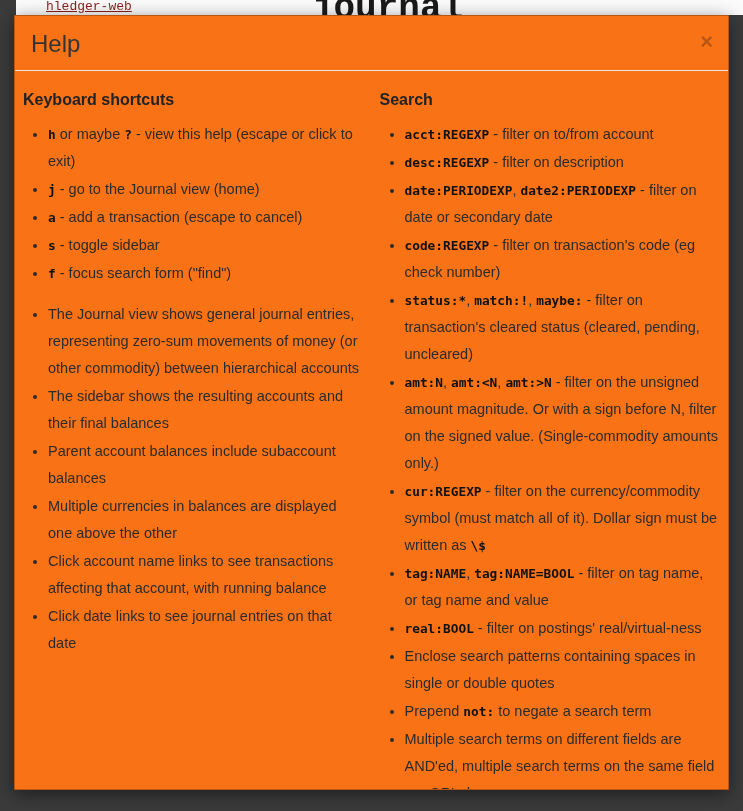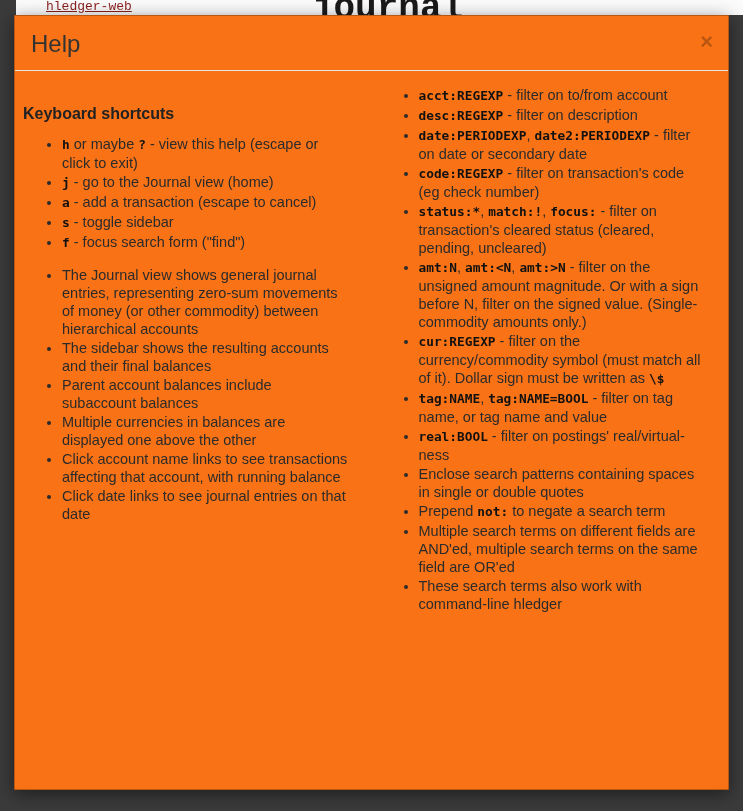--- a/index.html
+++ b/index.html
@@ -87,32 +87,32 @@
     overflow: hidden;
   }
   .col { flex: 1 1 0; min-width: 0; }
 
   .section-heading {
     font-size: 16px;
     font-weight: bold;
     color: #222;
     margin: 20px 0 12px;
   }
-  .col > .section-heading:first-child { margin-top: 20px; }
+  .col > .section-heading:first-child { margin-top: 6px; }
 
   ul.help-list {
     margin: 0 0 14px;
     padding-left: 25px;
     list-style: disc;
   }
   ul.help-list li {
     font-size: 14.5px;
-    line-height: 18px;
+    line-height: 27px;
     color: #2b2b2b;
-    margin: 1px 14px;
+    margin: 1px 0;
   }
   .code {
     font-family: "DejaVu Sans Mono", monospace;
     font-weight: bold;
     font-size: 12.8px;
     color: #111;
   }
 </style>
 </head>
 <body>
@@ -140,26 +140,27 @@
       <ul class="help-list">
           <li><span>The Journal view shows general journal entries, representing zero-sum movements of money (or other commodity) between hierarchical accounts</span></li>
           <li><span>The sidebar shows the resulting accounts and their final balances</span></li>
           <li><span>Parent account balances include subaccount balances</span></li>
           <li><span>Multiple currencies in balances are displayed one above the other</span></li>
           <li><span>Click account name links to see transactions affecting that account, with running balance</span></li>
           <li><span>Click date links to see journal entries on that date</span></li>
         </ul>
     </div>
     <div class="col">
+      <h3 class="section-heading">Search</h3>
       <ul class="help-list">
           <li><span class="code">acct:REGEXP</span><span> - filter on to/from account</span></li>
           <li><span class="code">desc:REGEXP</span><span> - filter on description</span></li>
           <li><span class="code">date:PERIODEXP</span><span>, </span><span class="code">date2:PERIODEXP</span><span> - filter on date or secondary date</span></li>
           <li><span class="code">code:REGEXP</span><span> - filter on transaction's code (eg check number)</span></li>
-          <li><span class="code">status:*</span><span>, </span><span class="code">match:!</span><span>, </span><span class="code">focus:</span><span> - filter on transaction's cleared status (cleared, pending, uncleared)</span></li>
+          <li><span class="code">status:*</span><span>, </span><span class="code">match:!</span><span>, </span><span class="code">maybe:</span><span> - filter on transaction's cleared status (cleared, pending, uncleared)</span></li>
           <li><span class="code">amt:N</span><span>, </span><span class="code">amt:&lt;N</span><span>, </span><span class="code">amt:&gt;N</span><span> - filter on the unsigned amount magnitude. Or with a sign before N, filter on the signed value. (Single-commodity amounts only.)</span></li>
           <li><span class="code">cur:REGEXP</span><span> - filter on the currency/commodity symbol (must match all of it). Dollar sign must be written as </span><span class="code">\$</span></li>
           <li><span class="code">tag:NAME</span><span>, </span><span class="code">tag:NAME=BOOL</span><span> - filter on tag name, or tag name and value</span></li>
           <li><span class="code">real:BOOL</span><span> - filter on postings' real/virtual-ness</span></li>
           <li><span>Enclose search patterns containing spaces in single or double quotes</span></li>
           <li><span>Prepend </span><span class="code">not:</span><span> to negate a search term</span></li>
           <li><span>Multiple search terms on different fields are AND'ed, multiple search terms on the same field are OR'ed</span></li>
           <li><span>These search terms also work with command-line hledger</span></li>
         </ul>
     </div>

